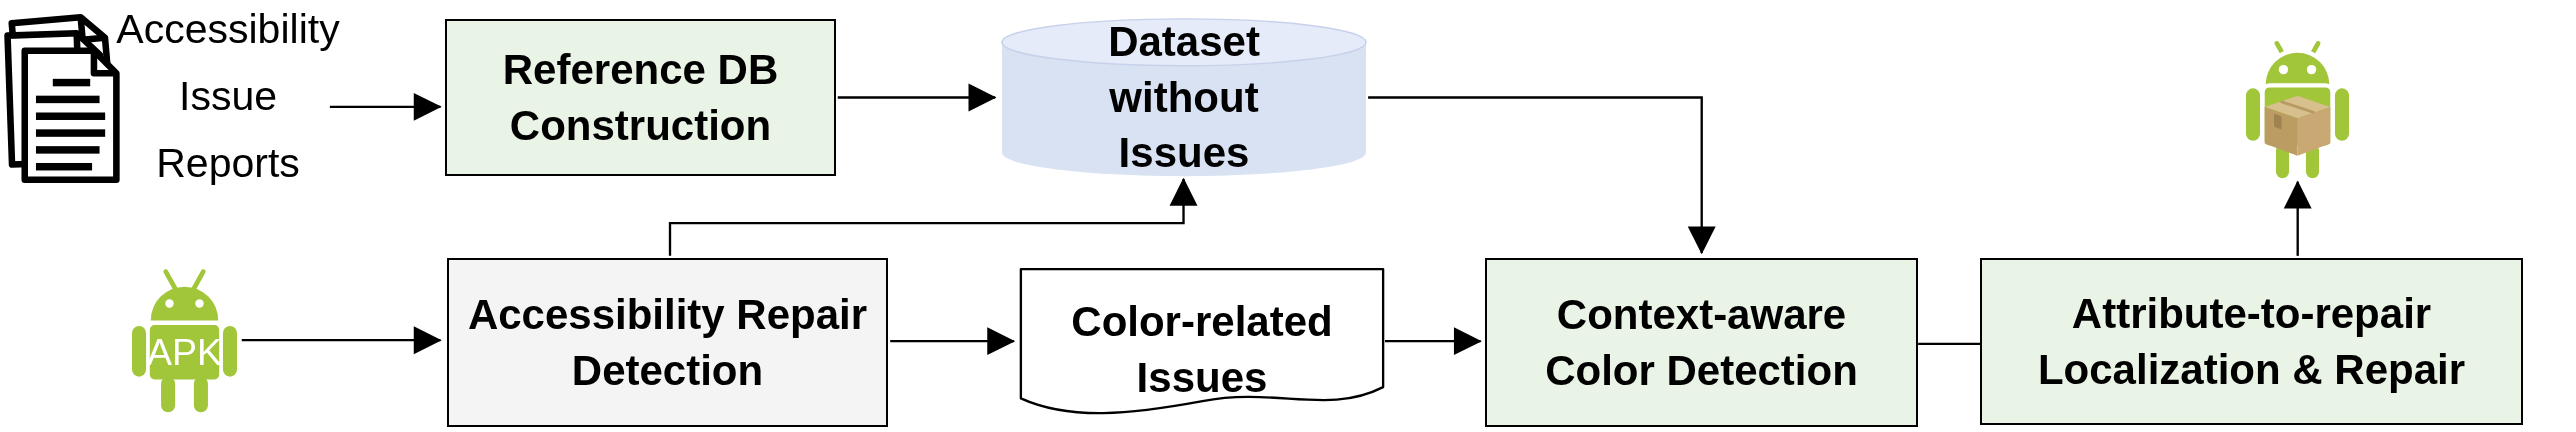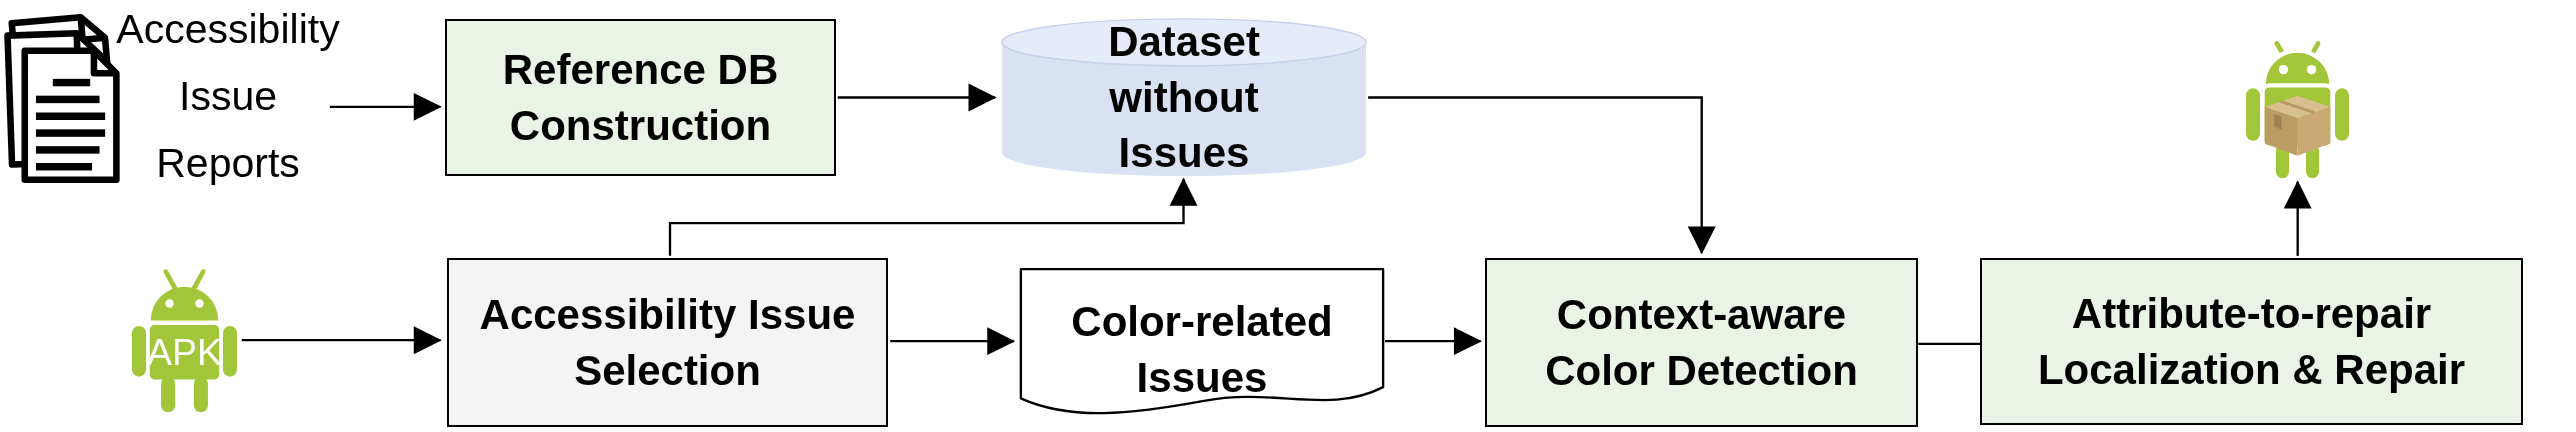--- a/index.html
+++ b/index.html
@@ -117,21 +117,21 @@
       <rect x="19" y="65" width="74" height="58" rx="5"></rect>
       <rect x="31" y="120" width="15" height="38" rx="7.5"></rect>
       <rect x="66" y="120" width="15" height="38" rx="7.5"></rect>
     </g>
     <circle cx="40" cy="42" r="4.5" fill="#fff"></circle>
     <circle cx="72" cy="42" r="4.5" fill="#fff"></circle>
     <text x="56" y="108" text-anchor="middle" fill="#ffffff" font-size="40" font-family="Liberation Sans, sans-serif">APK</text>
   </svg>
 
   <div class="node box gray" style="left:447px;top:258px;width:441px;height:169px;">
-    <span>Accessibility Issue Selection</span>
+    <span>Accessibility Repair Detection</span>
   </div>
 
   <div class="node" style="left:1019px;top:267px;width:366px;height:155px;">
     <svg width="366" height="155" viewBox="0 0 391 165" style="position:absolute;left:0;top:0;overflow:visible;">
       <path d="M2,2 H389 V128 C330,158 275,128 196,143 C120,157 55,164 2,140 Z" fill="#ffffff" stroke="#000" stroke-width="2.5" stroke-linejoin="round"></path>
     </svg>
     <div class="doc-label" style="padding-bottom:17px;box-sizing:border-box;align-items:flex-end;">
       <span>Color-related Issues</span>
     </div>
   </div>

